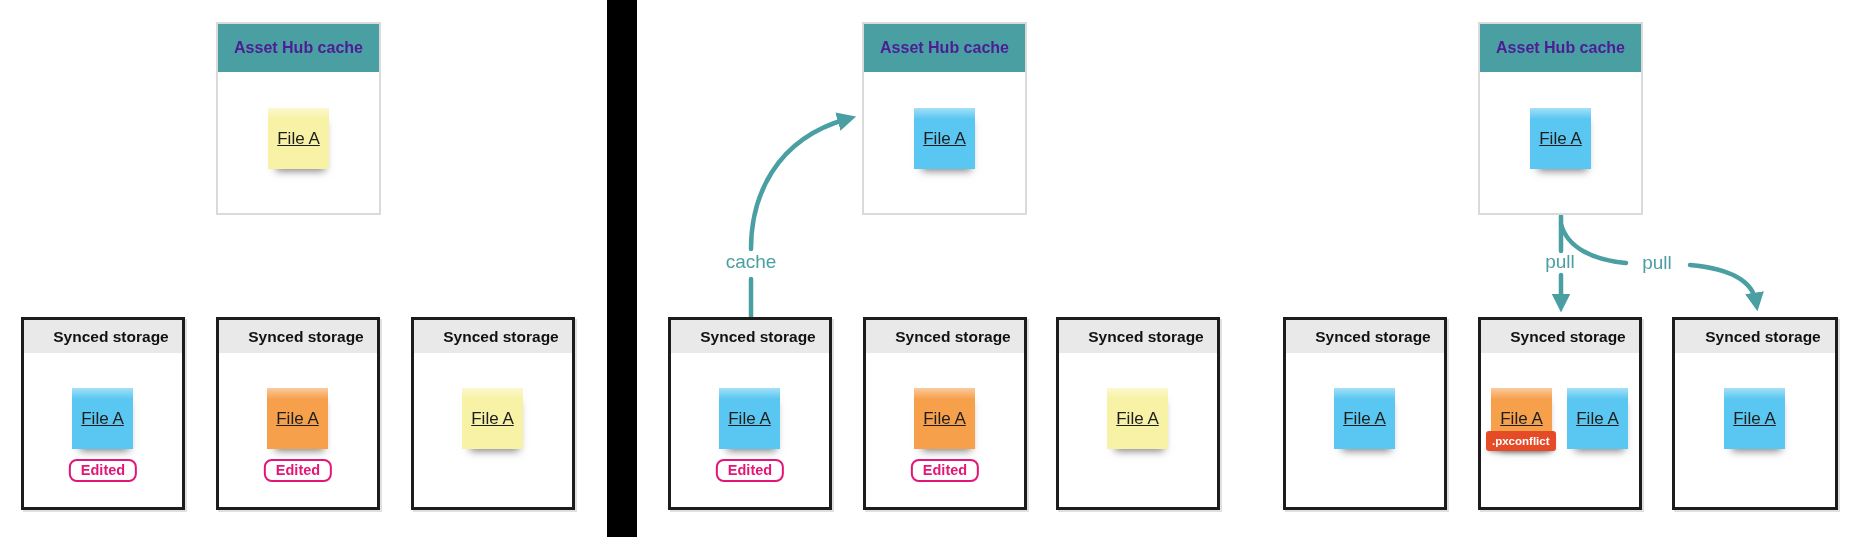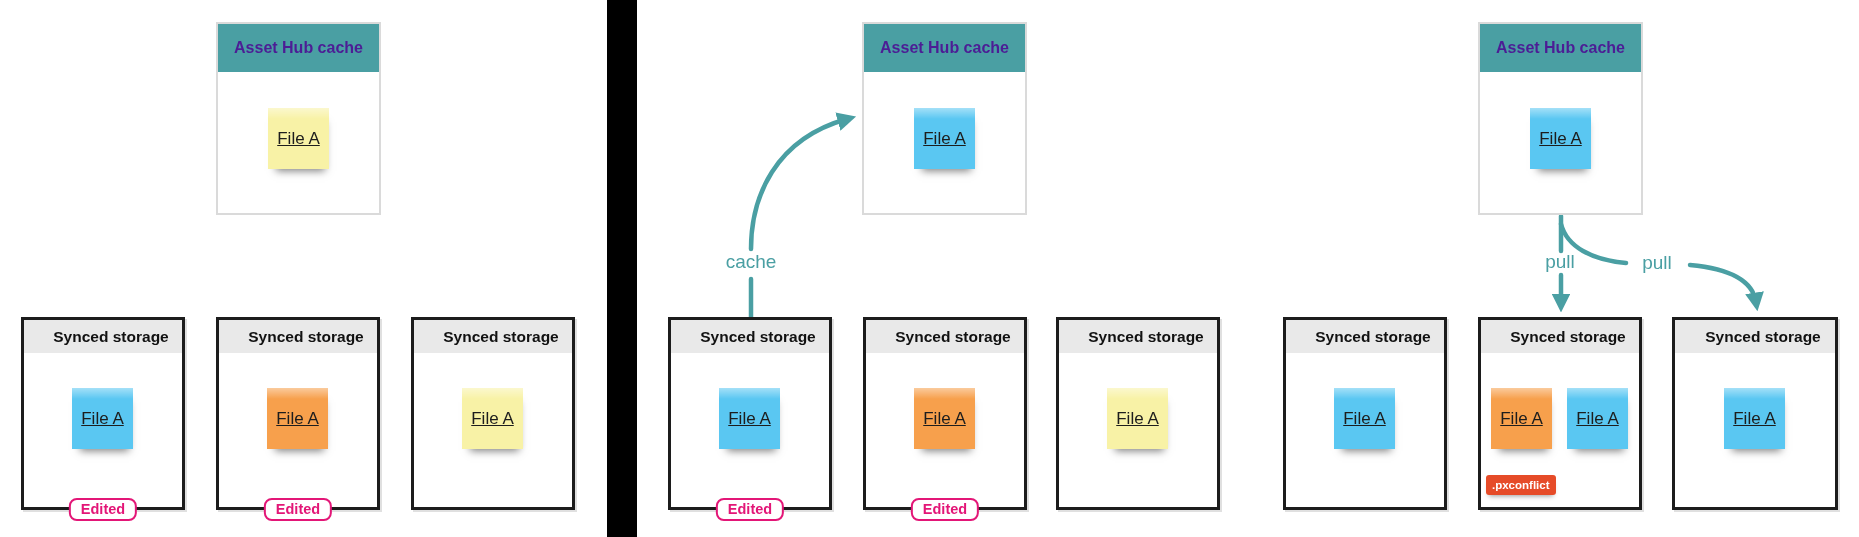--- a/index.html
+++ b/index.html
@@ -60,30 +60,29 @@
     text-decoration:underline;
   }
   .c-blue{background-color:var(--sticky-blue);}
   .c-yellow{background-color:var(--sticky-yellow);}
   .c-orange{background-color:var(--sticky-orange);}
 
   .badge{
     position:absolute;left:50%;top:139px;transform:translateX(-50%);
     border:2px solid var(--badge-pink);border-radius:8px;background:#fff;
     color:var(--badge-pink);font-weight:bold;font-size:14.5px;
-    padding:1px 10px;line-height:17px;white-space:nowrap;margin-top:39px;
+    padding:1px 10px;line-height:17px;white-space:nowrap;
   }
 
   .conflict-tag{
     position:absolute;left:5px;top:111px;z-index:2;
     background:var(--conflict-red);color:#fff;
     font-weight:bold;font-size:11.5px;line-height:14px;
     padding:3px 6px;border-radius:3px;white-space:nowrap;
     box-shadow:0 4px 5px -3px rgba(0,0,0,.4);
-    margin-top:44px;
   }
 </style>
 </head>
 <body>
 
 <div class="canvas">
 
   <svg class="arrows" width="1859" height="537" viewBox="0 0 1859 537">
     <defs>
       <marker id="ah" viewBox="0 0 10 10" refX="5" refY="5" markerWidth="4.2" markerHeight="4.2" orient="auto">

